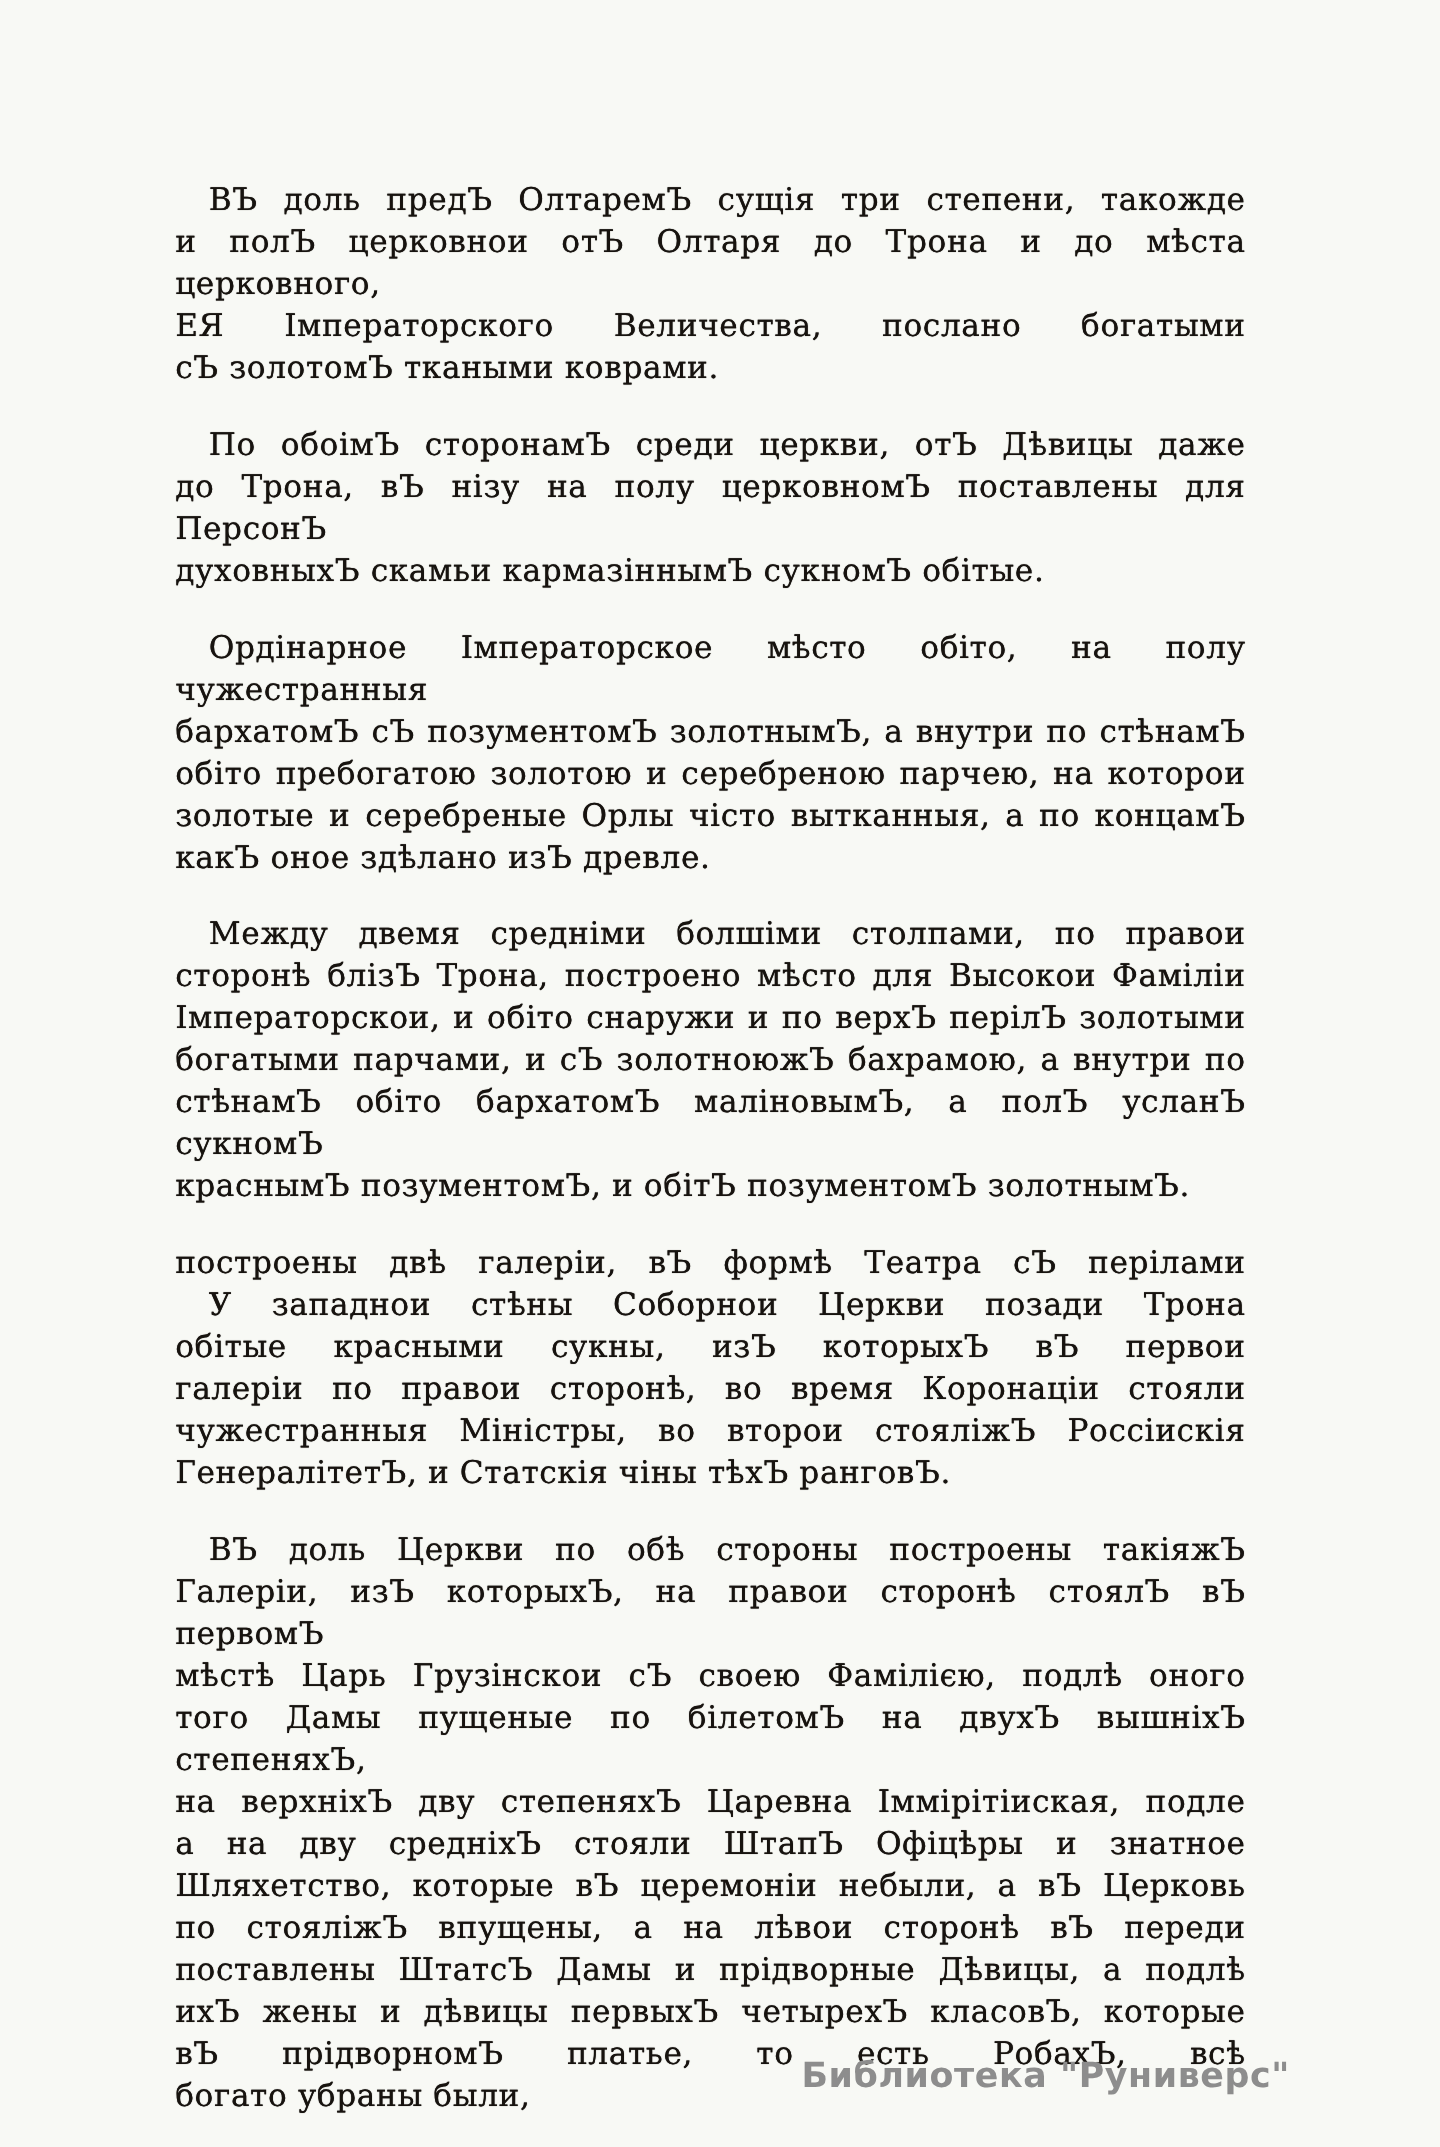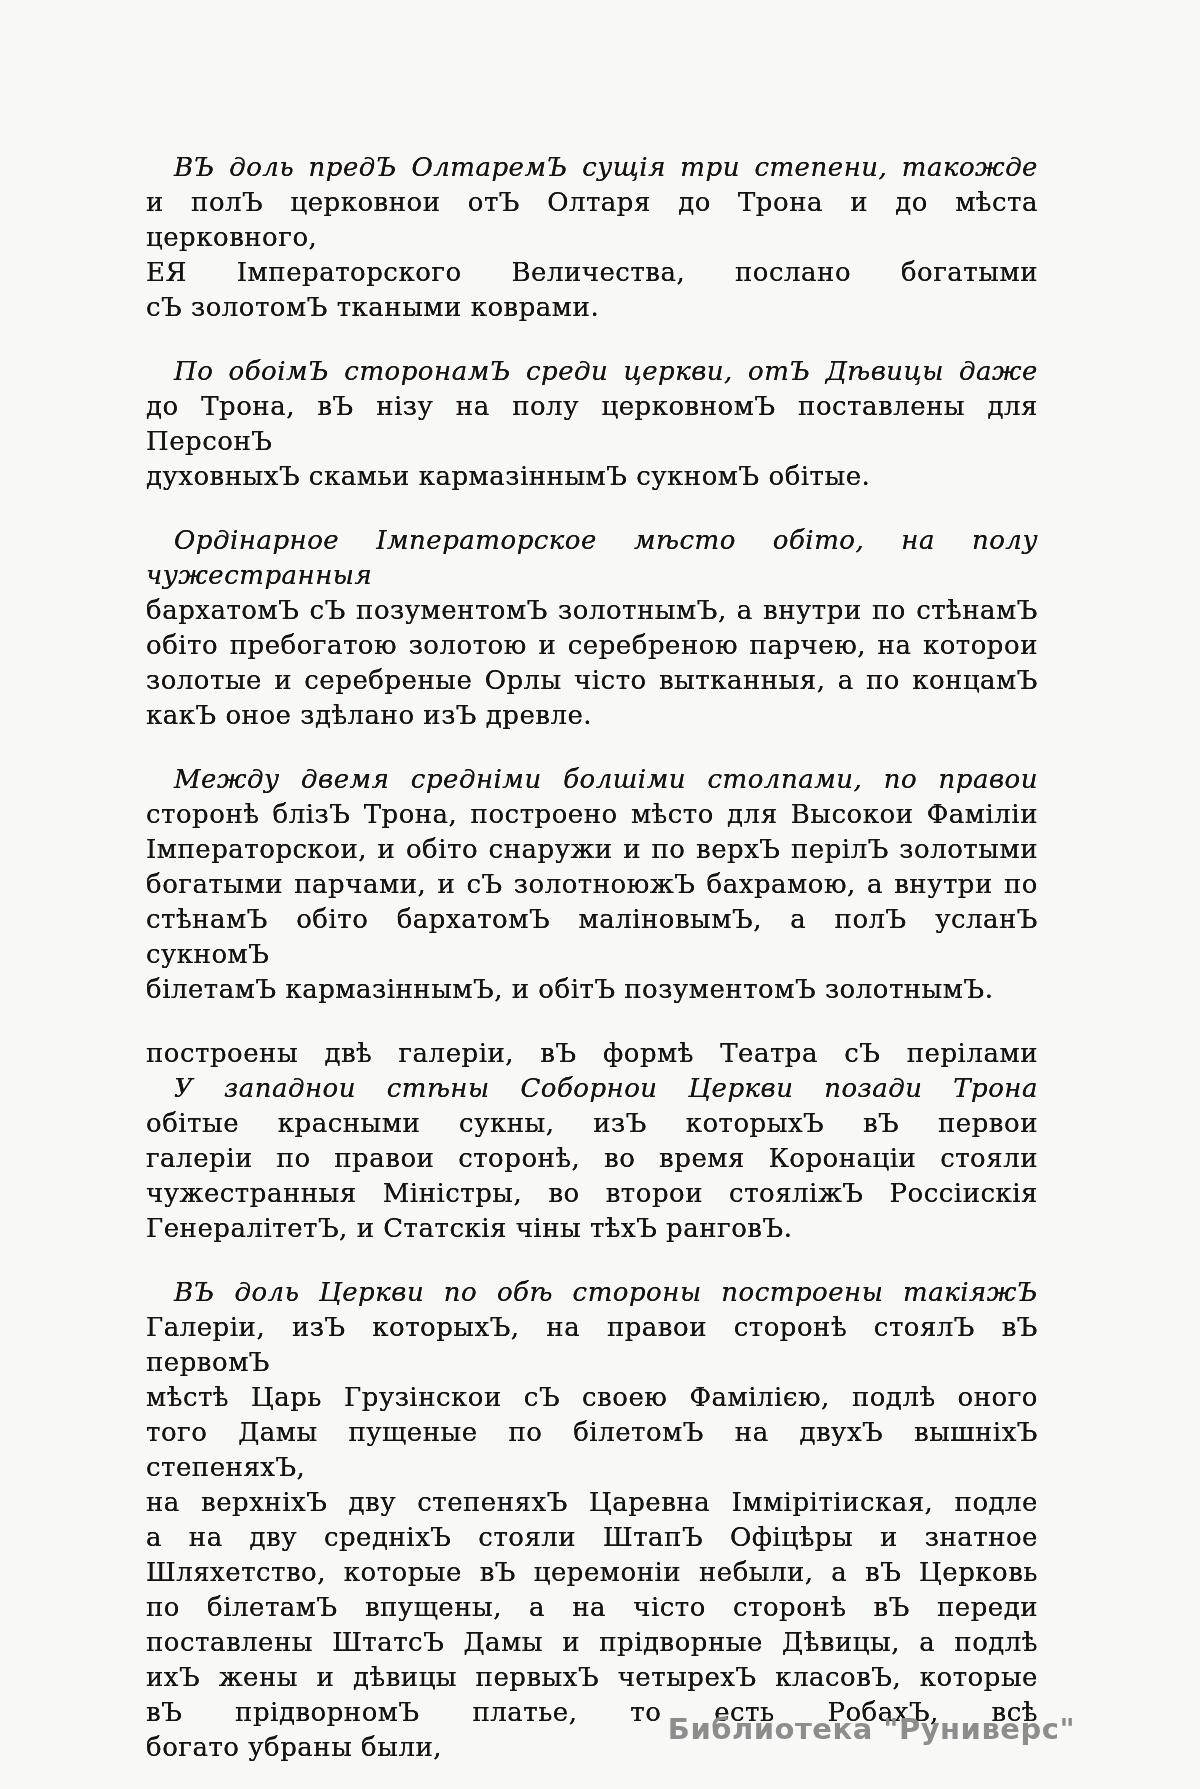--- a/index.html
+++ b/index.html
@@ -36,21 +36,20 @@
   .para .line {
     text-align: justify;
     text-align-last: justify;
     white-space: normal;
   }
   .para .line.last {
     text-align-last: left;
   }
   .para .line.first {
     text-indent: 28px;
-    font-style: italic;
   }
   .watermark {
     position: absolute;
     top: 1712px;
     right: 125px;
     font-family: "DejaVu Sans", "Liberation Sans", sans-serif;
     font-size: 29px;
     font-weight: 600;
     color: #8d8d8d;
     letter-spacing: 0.5px;
@@ -81,39 +80,39 @@
         <div class="line">обіто пребогатою золотою и серебреною парчею, на которои</div>
         <div class="line">золотые и серебреные Орлы чісто вытканныя, а по концамЪ</div>
         <div class="line last">какЪ оное здѣлано изЪ древле.</div>
       </div>
       <div class="para">
         <div class="line first">Между двемя средніми болшіми столпами, по правои</div>
         <div class="line">сторонѣ блізЪ Трона, построено мѣсто для Высокои Фаміліи</div>
         <div class="line">Імператорскои, и обіто снаружи и по верхЪ перілЪ золотыми</div>
         <div class="line">богатыми парчами, и сЪ золотноюжЪ бахрамою, а внутри по</div>
         <div class="line">стѣнамЪ обіто бархатомЪ маліновымЪ, а полЪ усланЪ сукномЪ</div>
-        <div class="line last">білетамЪ кармазіннымЪ, и обітЪ позументомЪ золотнымЪ.</div>
+        <div class="line last">краснымЪ позументомЪ, и обітЪ позументомЪ золотнымЪ.</div>
       </div>
       <div class="para">
         <div class="line">построены двѣ галеріи, вЪ формѣ Театра сЪ перілами</div>
         <div class="line first">У западнои стѣны Соборнои Церкви позади Трона</div>
         <div class="line">обітые красными сукны, изЪ которыхЪ вЪ первои</div>
         <div class="line">галеріи по правои сторонѣ, во время Коронаціи стояли</div>
         <div class="line">чужестранныя Міністры, во второи стояліжЪ Россіискія</div>
         <div class="line last">ГенералітетЪ, и Статскія чіны тѣхЪ ранговЪ.</div>
       </div>
       <div class="para">
         <div class="line first">ВЪ доль Церкви по обѣ стороны построены такіяжЪ</div>
         <div class="line">Галеріи, изЪ которыхЪ, на правои сторонѣ стоялЪ вЪ первомЪ</div>
         <div class="line">мѣстѣ Царь Грузінскои сЪ своею Фамілією, подлѣ оного</div>
         <div class="line">того Дамы пущеные по білетомЪ на двухЪ вышніхЪ степеняхЪ,</div>
         <div class="line">на верхніхЪ дву степеняхЪ Царевна Іммірітіиская, подле</div>
         <div class="line">а на дву средніхЪ стояли ШтапЪ Офіцѣры и знатное</div>
         <div class="line">Шляхетство, которые вЪ церемоніи небыли, а вЪ Церковь</div>
-        <div class="line">по білетамЪ впущены, а на чісто сторонѣ вЪ переди</div>
+        <div class="line">по стояліжЪ впущены, а на лѣвои сторонѣ вЪ переди</div>
         <div class="line">поставлены ШтатсЪ Дамы и прідворные Дѣвицы, а подлѣ</div>
         <div class="line">ихЪ жены и дѣвицы первыхЪ четырехЪ класовЪ, которые</div>
         <div class="line">вЪ прідворномЪ платье, то есть РобахЪ, всѣ</div>
         <div class="line last">богато убраны были,</div>
       </div>
   </div>
 
   <div class="watermark">Библиотека "Руниверс"</div>
 
 </div>

